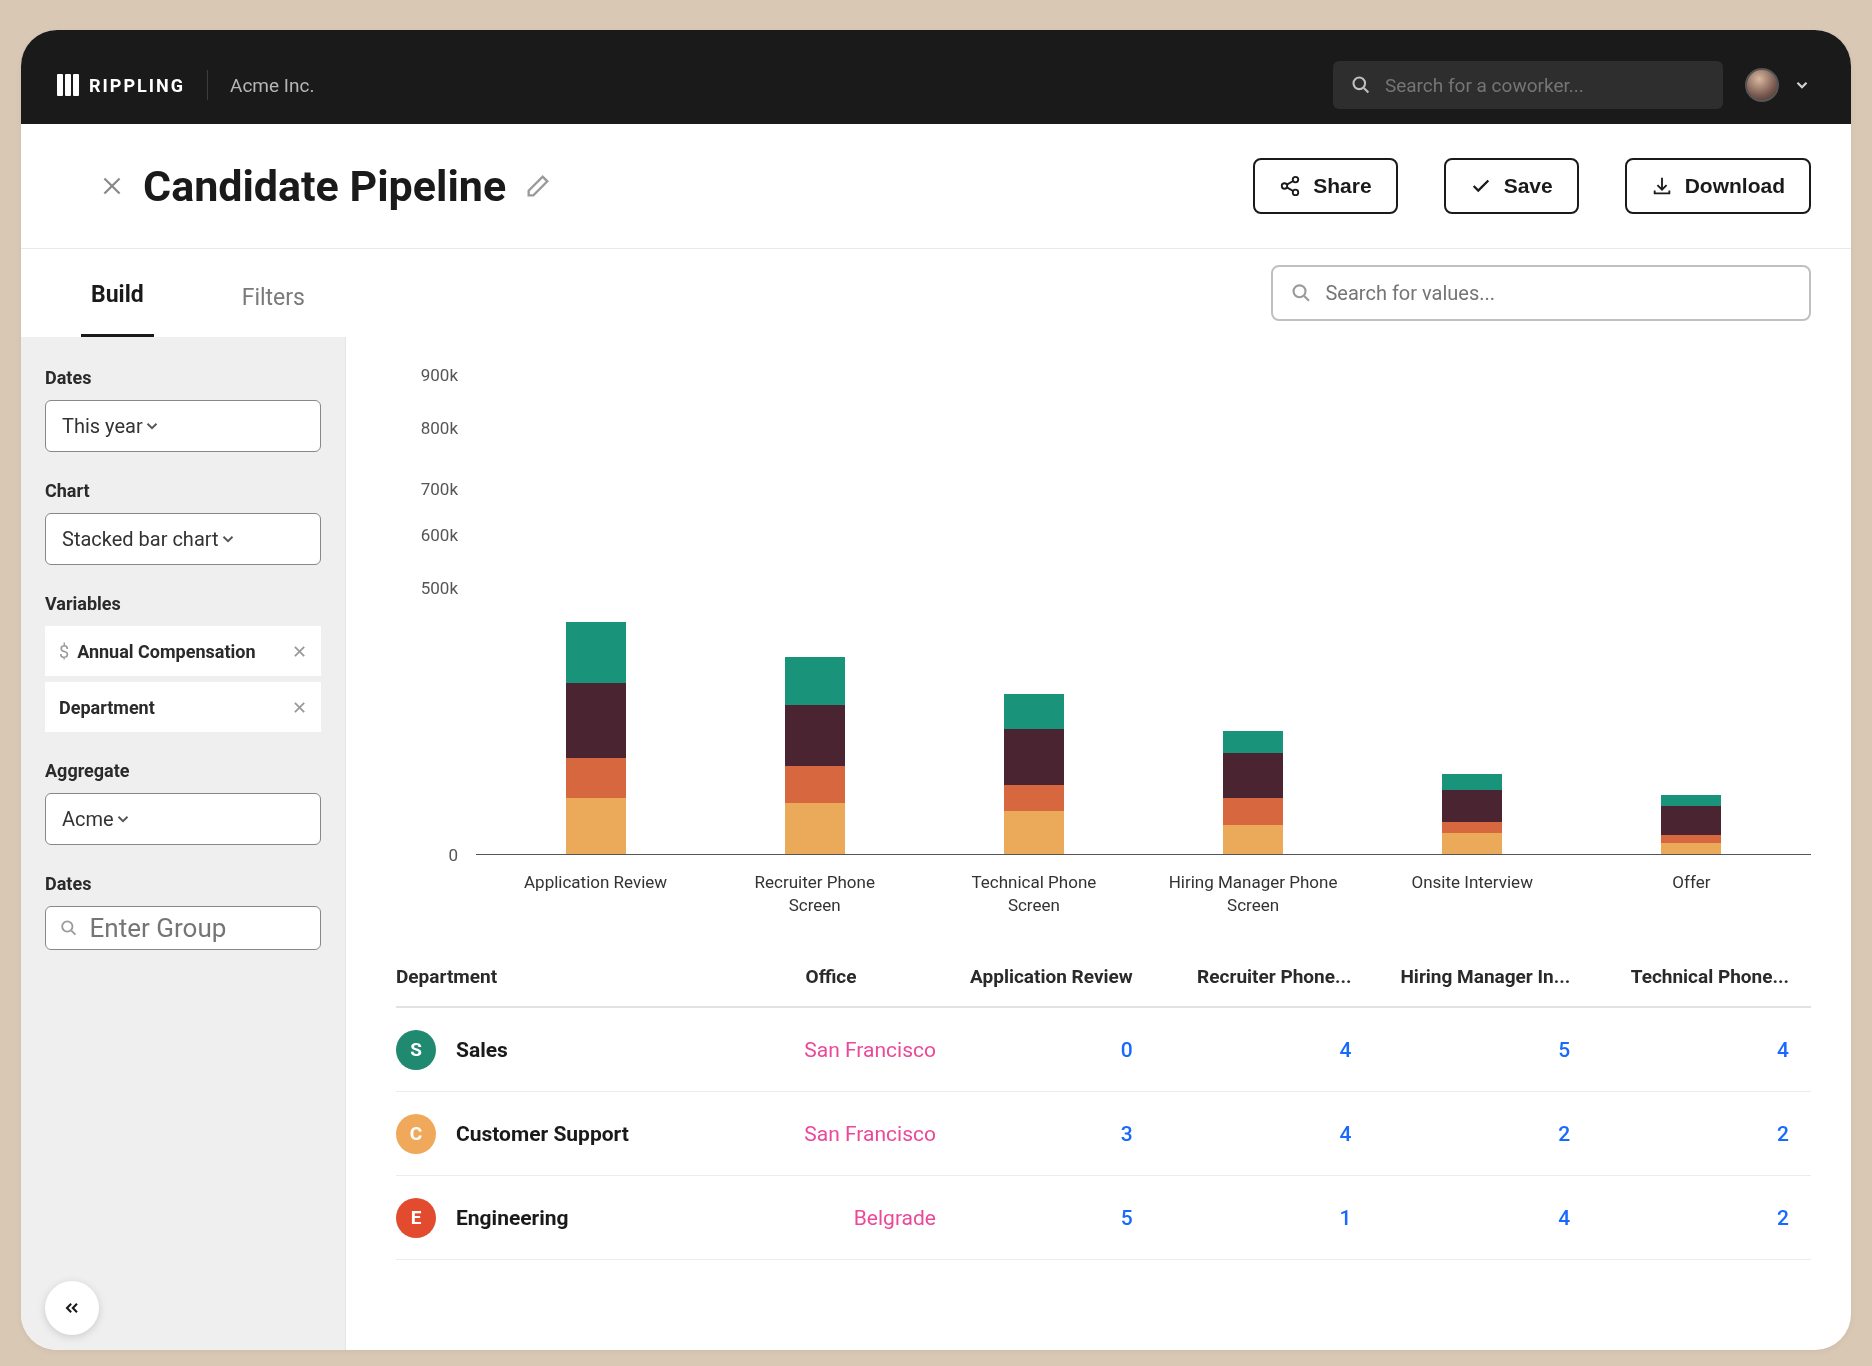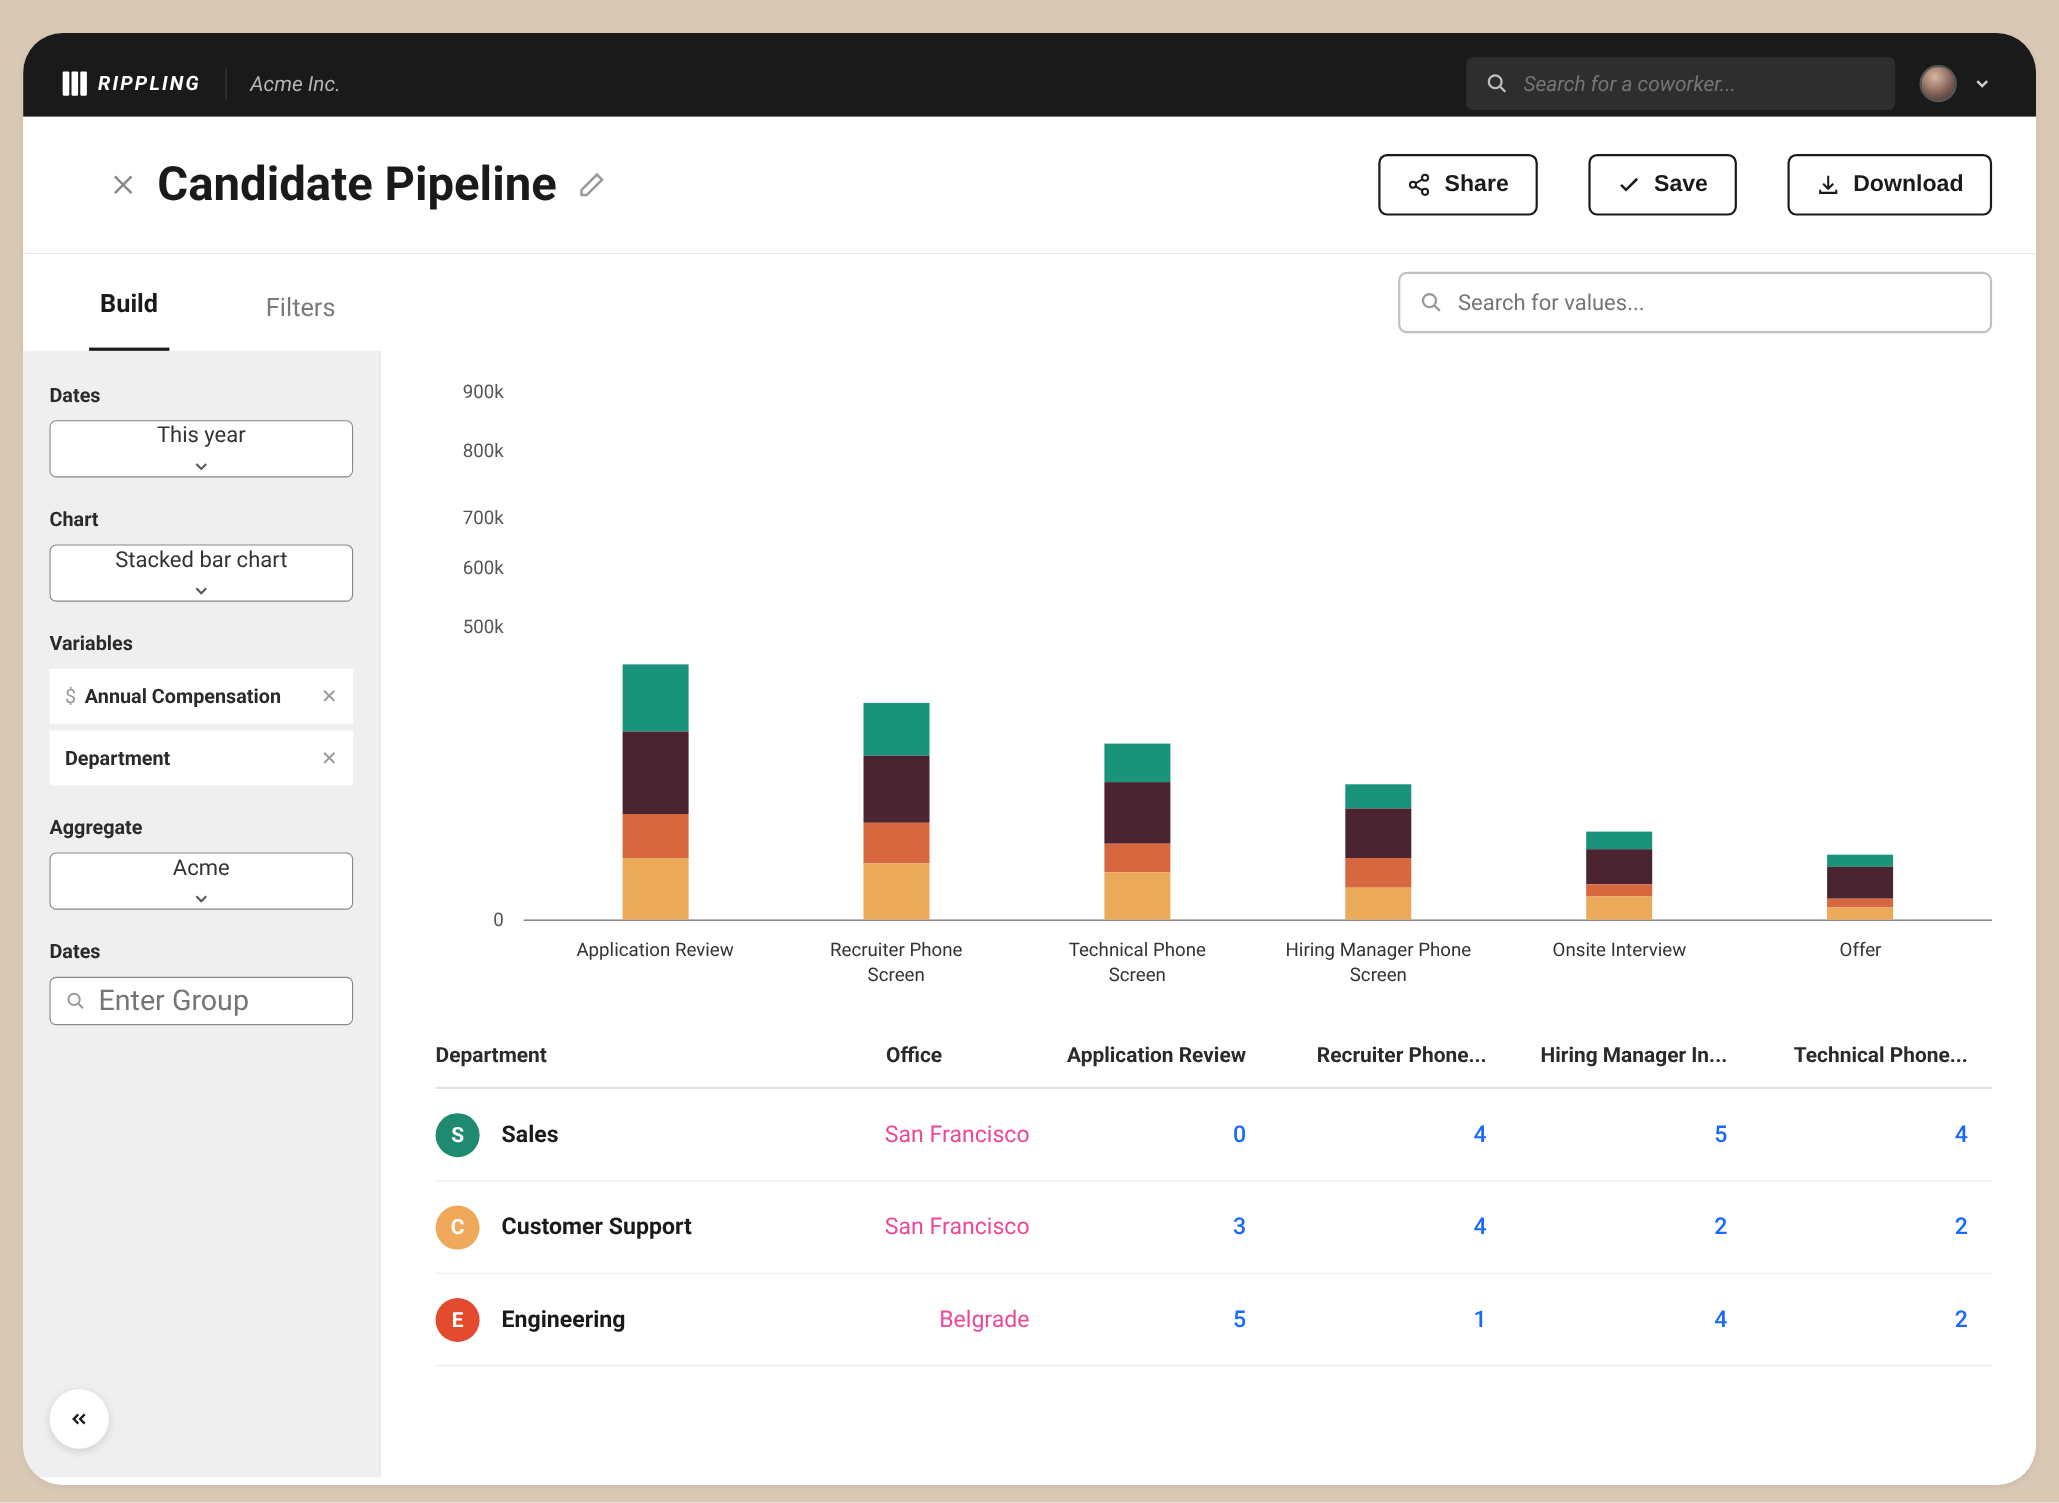--- a/index.html
+++ b/index.html
@@ -18,25 +18,24 @@
     border-radius: 36px;
     overflow: hidden;
     box-shadow: 0 2px 6px rgba(0,0,0,0.05);
     height: 1320px;
     position: relative;
   }
   
   .topbar {
     background: #1a1a1a;
     color: #fff;
-    height: 76px;
+    height: 94px;
     display: flex;
     align-items: center;
     padding: 16px 40px 0 36px;
-    font-style: italic;
   }
   .logo-wrap { display:flex; align-items:center; gap: 22px; }
   .logo { display:flex; align-items:center; gap:10px; font-weight:700; letter-spacing:2px; font-size:18px; }
   .logo-icon { display:flex; gap:2px; }
   .logo-icon span{ width:6px;height:22px;background:#fff;border-radius:1px;display:inline-block;}
   .vdiv { width:1px; height:30px; background: #3d3d3d; }
   .company { color:#b5b5b5; font-size:19px; }
   .topbar-spacer{ flex:1; }
   .top-search {
     background:#2e2e2e;
@@ -114,27 +113,25 @@
   }
   .side-label{ font-size:18px; font-weight:700; color:#2a2a2a; margin-bottom:12px;}
   .side-select{
     width:100%;
     height:52px;
     border:1.5px solid #888;
     background:#fff;
     border-radius:6px;
     display:flex;
     align-items:center;
-    justify-content:space-between;
     padding:0 16px;
     font-size:20px;
     color:#333;
     margin-bottom:28px;
     cursor:pointer;
-    flex-direction:column;
   }
   .var-chip{
     background:#fff;
     height:50px;
     display:flex;
     align-items:center;
     padding:0 14px;
     font-size:18px;
     font-weight:700;
     color:#2a2a2a;

